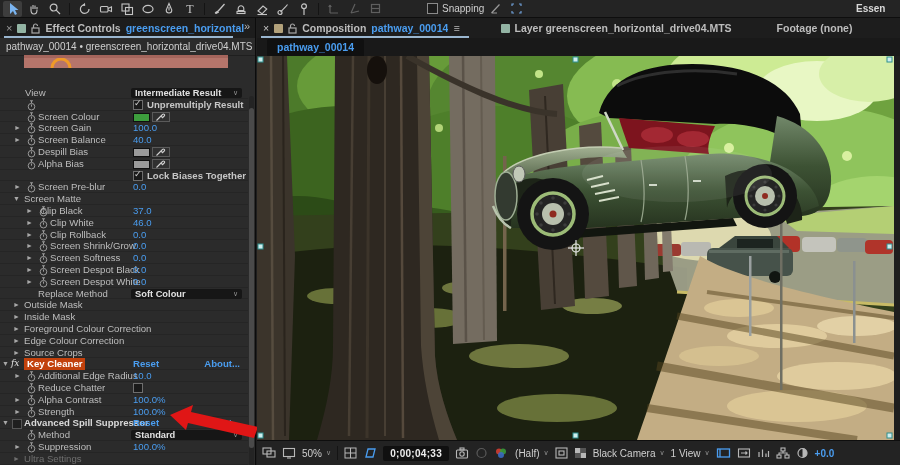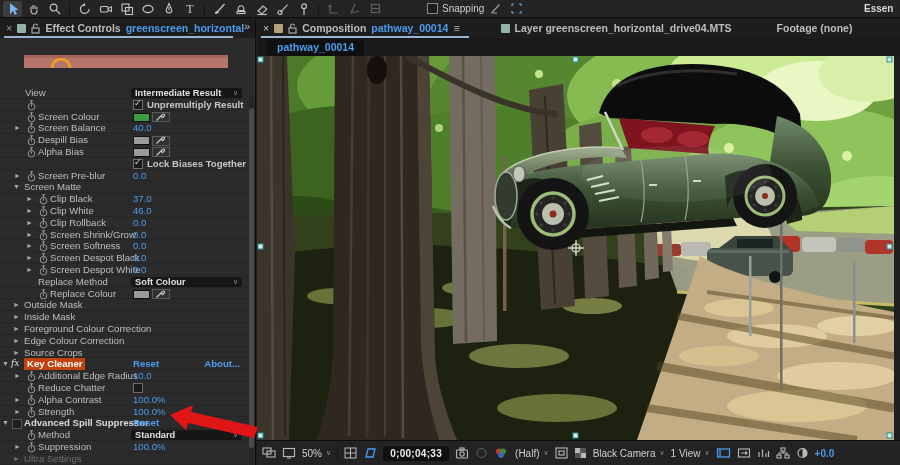--- a/index.html
+++ b/index.html
@@ -9,21 +9,21 @@
   #topbar{position:absolute;left:0;top:0;width:900px;height:18px;background:#242424;border-bottom:1px solid #0e0e0e;
           display:flex;align-items:center;gap:2px;padding-left:3px;box-sizing:border-box;}
   .tool{width:19px;height:16px;display:flex;align-items:center;justify-content:center;border-radius:2px;}
   .tool.active{background:#3d3d3d;}
   .tool svg{display:block;}
   .tsep{width:1px;height:12px;background:#141414;margin:0 3px;}
   .snapwrap{display:flex;align-items:center;gap:4px;margin-left:4px;padding-left:36px;}
   .snapbox{width:9px;height:9px;border:1px solid #8a8a8a;background:#1c1c1c;}
   .snaplbl{font-size:10px;color:#cfcfcf;}
   #workspace{position:absolute;right:0;top:0;height:18px;line-height:18px;font-size:10px;font-weight:bold;
-             color:#d8d8d8;width:36px;overflow:hidden;white-space:nowrap;}
+             color:#d8d8d8;width:44px;overflow:hidden;white-space:nowrap;}
   
   #ecpanel{position:absolute;left:0;top:18px;width:256px;height:447px;background:#2b2b2b;border-right:1px solid #0c0c0c;box-sizing:border-box;}
   .ptabbar{position:relative;height:20px;background:#1d1d1d;font-size:10.5px;display:flex;align-items:center;gap:5px;padding:0 6px;box-sizing:border-box;}
   .ptabbar .closex{color:#9a9a9a;font-size:11px;}
   .chip{width:9px;height:9px;border-radius:1px;display:inline-block;}
   .locki svg{display:block;}
   .ptitle{color:#bdbdbd;font-weight:bold;white-space:nowrap;}
   .ptarget{color:#4a9df0;font-weight:bold;white-space:nowrap;overflow:hidden;max-width:118px;}
   .tabunderline{position:absolute;left:4px;right:22px;bottom:0;height:2px;background:#9ab6cf;}
   .overflowbtn{position:absolute;right:5px;top:2px;color:#b8b8b8;font-size:11px;}
@@ -209,20 +209,21 @@
           <svg width="9" height="11" fill="none" stroke="#a8a8a8" stroke-width="1.2">
             <rect x="1" y="5" width="7" height="5"></rect>
             <path d="M2.5 5 L2.5 3 A2 2 0 0 1 6.5 3"></path>
           </svg>
         </span>
       <span class="ptitle">Effect Controls</span>
       <span class="ptarget">greenscreen_horizontal_drive04.</span>
       <span class="tabunderline"></span>
       <span class="overflowbtn">»</span>
     </div>
+    <div class="breadcrumb">pathway_00014 • greenscreen_horizontal_drive04.MTS</div>
     <div id="banner">
       <svg width="204" height="13">
           <path d="M28 13 A9 9 0 0 1 46 13" fill="none" stroke="#ef9a28" stroke-width="3"></path>
           <rect x="0" y="0" width="204" height="3" fill="#a5655c"></rect>
         </svg>
     </div>
     <div id="ec-rows">
         <div class="erow">
           <span class="lbl" style="left:25px">View</span>
           <span class="drop">
@@ -264,20 +265,33 @@
         <div class="erow">
           <span class="tw" style="left:14px">►</span>
           <span class="sw" style="left:27px">
             <svg width="9" height="11" viewBox="0 0 9 11" fill="none" stroke="#9a9a9a" stroke-width="1">
               <line x1="3" y1="0.8" x2="6" y2="0.8"></line>
               <line x1="4.5" y1="0.8" x2="4.5" y2="3"></line>
               <circle cx="4.5" cy="6.7" r="3.3"></circle>
               <line x1="4.5" y1="6.7" x2="4.5" y2="4.5"></line>
             </svg>
           </span>
+          <span class="lbl" style="left:38px">Screen Gain</span>
+          <span class="val">100.0</span>
+        </div>
+        <div class="erow">
+          <span class="tw" style="left:14px">►</span>
+          <span class="sw" style="left:27px">
+            <svg width="9" height="11" viewBox="0 0 9 11" fill="none" stroke="#9a9a9a" stroke-width="1">
+              <line x1="3" y1="0.8" x2="6" y2="0.8"></line>
+              <line x1="4.5" y1="0.8" x2="4.5" y2="3"></line>
+              <circle cx="4.5" cy="6.7" r="3.3"></circle>
+              <line x1="4.5" y1="6.7" x2="4.5" y2="4.5"></line>
+            </svg>
+          </span>
           <span class="lbl" style="left:38px">Screen Balance</span>
           <span class="val">40.0</span>
         </div>
         <div class="erow">
           <span class="sw" style="left:27px">
             <svg width="9" height="11" viewBox="0 0 9 11" fill="none" stroke="#9a9a9a" stroke-width="1">
               <line x1="3" y1="0.8" x2="6" y2="0.8"></line>
               <line x1="4.5" y1="0.8" x2="4.5" y2="3"></line>
               <circle cx="4.5" cy="6.7" r="3.3"></circle>
               <line x1="4.5" y1="6.7" x2="4.5" y2="4.5"></line>
@@ -334,21 +348,21 @@
         <div class="erow">
           <span class="tw" style="left:26px">►</span>
           <span class="sw" style="left:39px">
             <svg width="9" height="11" viewBox="0 0 9 11" fill="none" stroke="#9a9a9a" stroke-width="1">
               <line x1="3" y1="0.8" x2="6" y2="0.8"></line>
               <line x1="4.5" y1="0.8" x2="4.5" y2="3"></line>
               <circle cx="4.5" cy="6.7" r="3.3"></circle>
               <line x1="4.5" y1="6.7" x2="4.5" y2="4.5"></line>
             </svg>
           </span>
-          <span class="lbl" style="left:50px">Clip Black</span>
+          <span class="lbl" style="left:40px">Clip Black</span>
           <span class="val">37.0</span>
         </div>
         <div class="erow">
           <span class="tw" style="left:26px">►</span>
           <span class="sw" style="left:39px">
             <svg width="9" height="11" viewBox="0 0 9 11" fill="none" stroke="#9a9a9a" stroke-width="1">
               <line x1="3" y1="0.8" x2="6" y2="0.8"></line>
               <line x1="4.5" y1="0.8" x2="4.5" y2="3"></line>
               <circle cx="4.5" cy="6.7" r="3.3"></circle>
               <line x1="4.5" y1="6.7" x2="4.5" y2="4.5"></line>
@@ -420,37 +434,20 @@
             </svg>
           </span>
           <span class="lbl" style="left:50px">Screen Despot White</span>
           <span class="val">0.0</span>
         </div>
         <div class="erow">
           <span class="lbl" style="left:38px">Replace Method</span>
           <span class="drop">
             <span>Soft Colour</span>
             <span class="chv">∨</span>
-          </span>
-        </div>
-        <div class="erow">
-          <span class="sw" style="left:39px">
-            <svg width="9" height="11" viewBox="0 0 9 11" fill="none" stroke="#9a9a9a" stroke-width="1">
-              <line x1="3" y1="0.8" x2="6" y2="0.8"></line>
-              <line x1="4.5" y1="0.8" x2="4.5" y2="3"></line>
-              <circle cx="4.5" cy="6.7" r="3.3"></circle>
-              <line x1="4.5" y1="6.7" x2="4.5" y2="4.5"></line>
-            </svg>
-          </span>
-          <span class="lbl" style="left:50px">Replace Colour</span>
-          <span class="swt" style="background:#9a9a9a"></span>
-          <span class="eyed">
-            <svg width="12" height="9" viewBox="0 0 12 9" fill="none" stroke="#cfcfcf" stroke-width="1.1">
-              <path d="M1.5 7.5 L6 3 M6 3 L7.6 1.4 A1.1 1.1 0 0 1 9.2 3 L7.5 4.6 Z"></path>
-            </svg>
           </span>
         </div>
         <div class="erow">
           <span class="tw" style="left:13px">►</span>
           <span class="lbl" style="left:24px">Outside Mask</span>
         </div>
         <div class="erow">
           <span class="tw" style="left:13px">►</span>
           <span class="lbl" style="left:24px">Inside Mask</span>
         </div>

